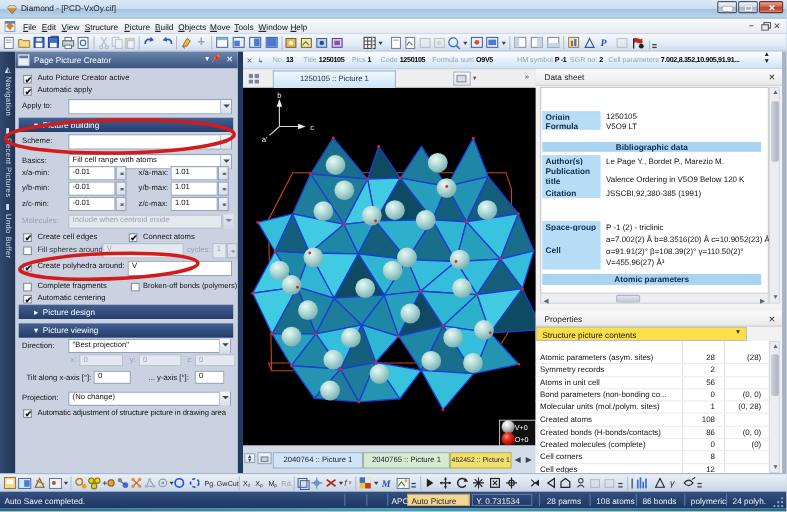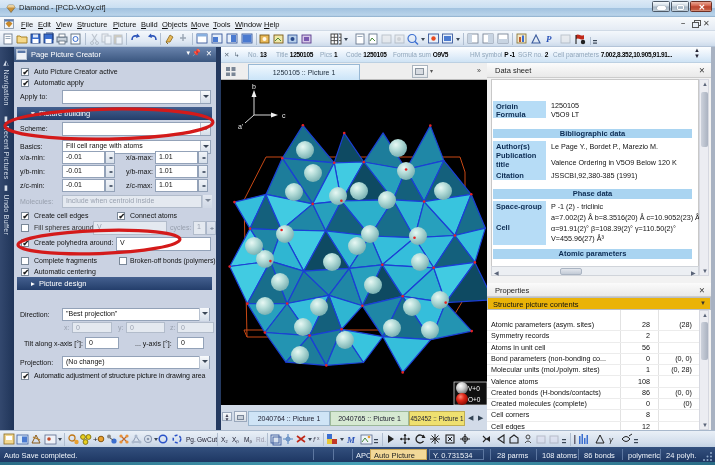--- a/index.html
+++ b/index.html
@@ -346,20 +346,21 @@
  <span class="lbl" style="left:20px;top:192px">Create polyhedra around:</span>
  <div class="fld" style="left:102px;top:190px;width:95px;height:14px">V</div>
  <div class="cb" style="left:7px;top:210px"></div>
  <span class="lbl" style="left:20px;top:210px">Complete fragments</span>
  <div class="cb" style="left:105px;top:210px"></div>
  <span class="lbl" style="left:116px;top:210px;font-size:6.8px">Broken-off bonds (polymers)</span>
  <div class="cb" style="left:7px;top:221px"></div>
       <span class="ckm" style="left:8.5px;top:222px">✔</span>
  <span class="lbl" style="left:20px;top:221px">Automatic centering</span>
  <div class="sect" style="top:230px">▸&nbsp; Picture design</div>
+ <div class="sect" style="top:247px">▾&nbsp; Picture viewing</div>
  <span class="lbl" style="left:6px;top:264px">Direction:</span>
  <div class="fld" style="left:48px;top:261px;width:148px;height:13px">"Best projection"</div>
       <div class="drop" style="left:185px;top:261px;height:13px"></div>
  <span class="lbl dis" style="left:50px;top:277px">x:</span>
  <div class="fldd" style="left:58px;top:275px;width:40px;height:11px">0</div>
  <span class="lbl dis" style="left:104px;top:277px">y:</span>
  <div class="fldd" style="left:112px;top:275px;width:39px;height:11px">0</div>
  <span class="lbl dis" style="left:156px;top:277px">z:</span>
  <div class="fldd" style="left:163px;top:275px;width:37px;height:11px">0</div>
  <span class="lbl" style="left:10px;top:293px">Tilt along x-axis [°]:</span>
@@ -605,21 +606,20 @@
       <span class="dval" style="left:64px;top:38px">1250105</span>
  <div class="blucell" style="left:6px;top:46px;width:53px;height:9px">Formula</div>
       <span class="dval" style="left:64px;top:47px">V5O9 LT</span>
  <div class="bluhead" style="left:6px;top:66px;width:199px;height:9px;line-height:9px">Bibliographic data</div>
  <div class="blucell" style="left:6px;top:78px;width:53px;height:9px">Author(s)</div>
       <span class="dval" style="left:64px;top:79px">Le Page Y., Bordet P., Marezio M.</span>
  <div class="blucell" style="left:6px;top:87px;width:53px;height:20px">Publication title</div>
       <span class="dval" style="left:64px;top:95px">Valence Ordering in V5O9 Below 120 K</span>
  <div class="blucell" style="left:6px;top:107px;width:53px;height:10px">Citation</div>
       <span class="dval" style="left:64px;top:108px">JSSCBI,92,380-385 (1991)</span>
- <div class="bluhead" style="left:6px;top:126px;width:199px;height:10px;line-height:10px">Phase data</div>
  <div class="blucell" style="left:6px;top:138px;width:53px;height:9px">Space-group</div>
       <span class="dval" style="left:64px;top:139px">P -1 (2) - triclinic</span>
  <div class="blucell" style="left:6px;top:147px;width:53px;height:35px;line-height:34px">Cell</div>
  <span class="dval" style="left:64px;top:150px">a=7.002(2) Å b=8.3516(20) Å c=10.9052(23) Å</span>
  <span class="dval" style="left:64px;top:161px">α=91.91(2)° β=108.39(2)° γ=110.50(2)°</span>
  <span class="dval" style="left:64px;top:171px">V=455.96(27) Å³</span>
  <div class="bluhead" style="left:6px;top:186px;width:199px;height:10px;line-height:10px">Atomic parameters</div>
  <div style="position:absolute;left:4px;top:203px;width:208px;height:10px;background:#eceff3;border:1px solid #d0d4da">
   <span class="sarr" style="left:2px;top:2px">◀</span>
         <span class="sarr" style="left:199px;top:2px">▶</span>
@@ -630,21 +630,21 @@
   <div class="vthumb" style="top:12px;height:55px"></div>
   <span class="sarr" style="bottom:1px">▼</span>
  </div>
 </div>
 
 <div class="abs" id="props">
  <div class="phead" style="height:14px">
         <span style="position:absolute;left:8px;top:3px">Properties</span>
         <span style="position:absolute;right:6px;top:3px;color:#333">✕</span>
       </div>
- <div style="position:absolute;left:0;top:14px;width:224px;height:13px;background:#eab308;border:1px solid #b8bec8">
+ <div style="position:absolute;left:0;top:14px;width:192px;height:13px;background:#fde047;border:1px solid #b8bec8">
   <span style="position:absolute;left:5px;top:2px;color:#111">Structure picture contents</span>
   <span style="position:absolute;right:4px;top:2px;color:#333;font-size:6px">▼</span>
  </div>
  <div style="position:absolute;left:0;top:27px;width:212px;height:120px;background:#fff"></div>
  <div style="position:absolute;left:133px;top:27px;width:1px;height:120px;background:#e2e2e2"></div>
  <div style="position:absolute;left:171px;top:27px;width:1px;height:120px;background:#e2e2e2"></div>
  <span class="prow" style="top:37.0px">Atomic parameters (asym. sites)</span>
  <span class="pnum" style="left:120px;top:37.0px;width:43px">28</span>
  <span class="pnum" style="left:160px;top:37.0px;width:45px">(28)</span>
  <div style="position:absolute;left:0;top:47.2px;width:212px;height:1px;background:#ececec"></div>
@@ -655,21 +655,21 @@
  <span class="pnum" style="left:120px;top:59.6px;width:43px">56</span>
  <div style="position:absolute;left:0;top:69.8px;width:212px;height:1px;background:#ececec"></div>
  <span class="prow" style="top:70.9px">Bond parameters (non-bonding co...</span>
  <span class="pnum" style="left:120px;top:70.9px;width:43px">0</span>
  <span class="pnum" style="left:160px;top:70.9px;width:45px">(0, 0)</span>
  <div style="position:absolute;left:0;top:81.1px;width:212px;height:1px;background:#ececec"></div>
  <span class="prow" style="top:82.2px">Molecular units (mol./polym. sites)</span>
  <span class="pnum" style="left:120px;top:82.2px;width:43px">1</span>
  <span class="pnum" style="left:160px;top:82.2px;width:45px">(0, 28)</span>
  <div style="position:absolute;left:0;top:92.4px;width:212px;height:1px;background:#ececec"></div>
- <span class="prow" style="top:93.5px">Valence atoms</span>
+ <span class="prow" style="top:93.5px">Created atoms</span>
  <span class="pnum" style="left:120px;top:93.5px;width:43px">108</span>
  <div style="position:absolute;left:0;top:103.7px;width:212px;height:1px;background:#ececec"></div>
  <span class="prow" style="top:104.8px">Created bonds (H-bonds/contacts)</span>
  <span class="pnum" style="left:120px;top:104.8px;width:43px">86</span>
  <span class="pnum" style="left:160px;top:104.8px;width:45px">(0, 0)</span>
  <div style="position:absolute;left:0;top:115.0px;width:212px;height:1px;background:#ececec"></div>
  <span class="prow" style="top:116.1px">Created molecules (complete)</span>
  <span class="pnum" style="left:120px;top:116.1px;width:43px">0</span>
  <span class="pnum" style="left:160px;top:116.1px;width:45px">(0)</span>
  <div style="position:absolute;left:0;top:126.3px;width:212px;height:1px;background:#ececec"></div>

